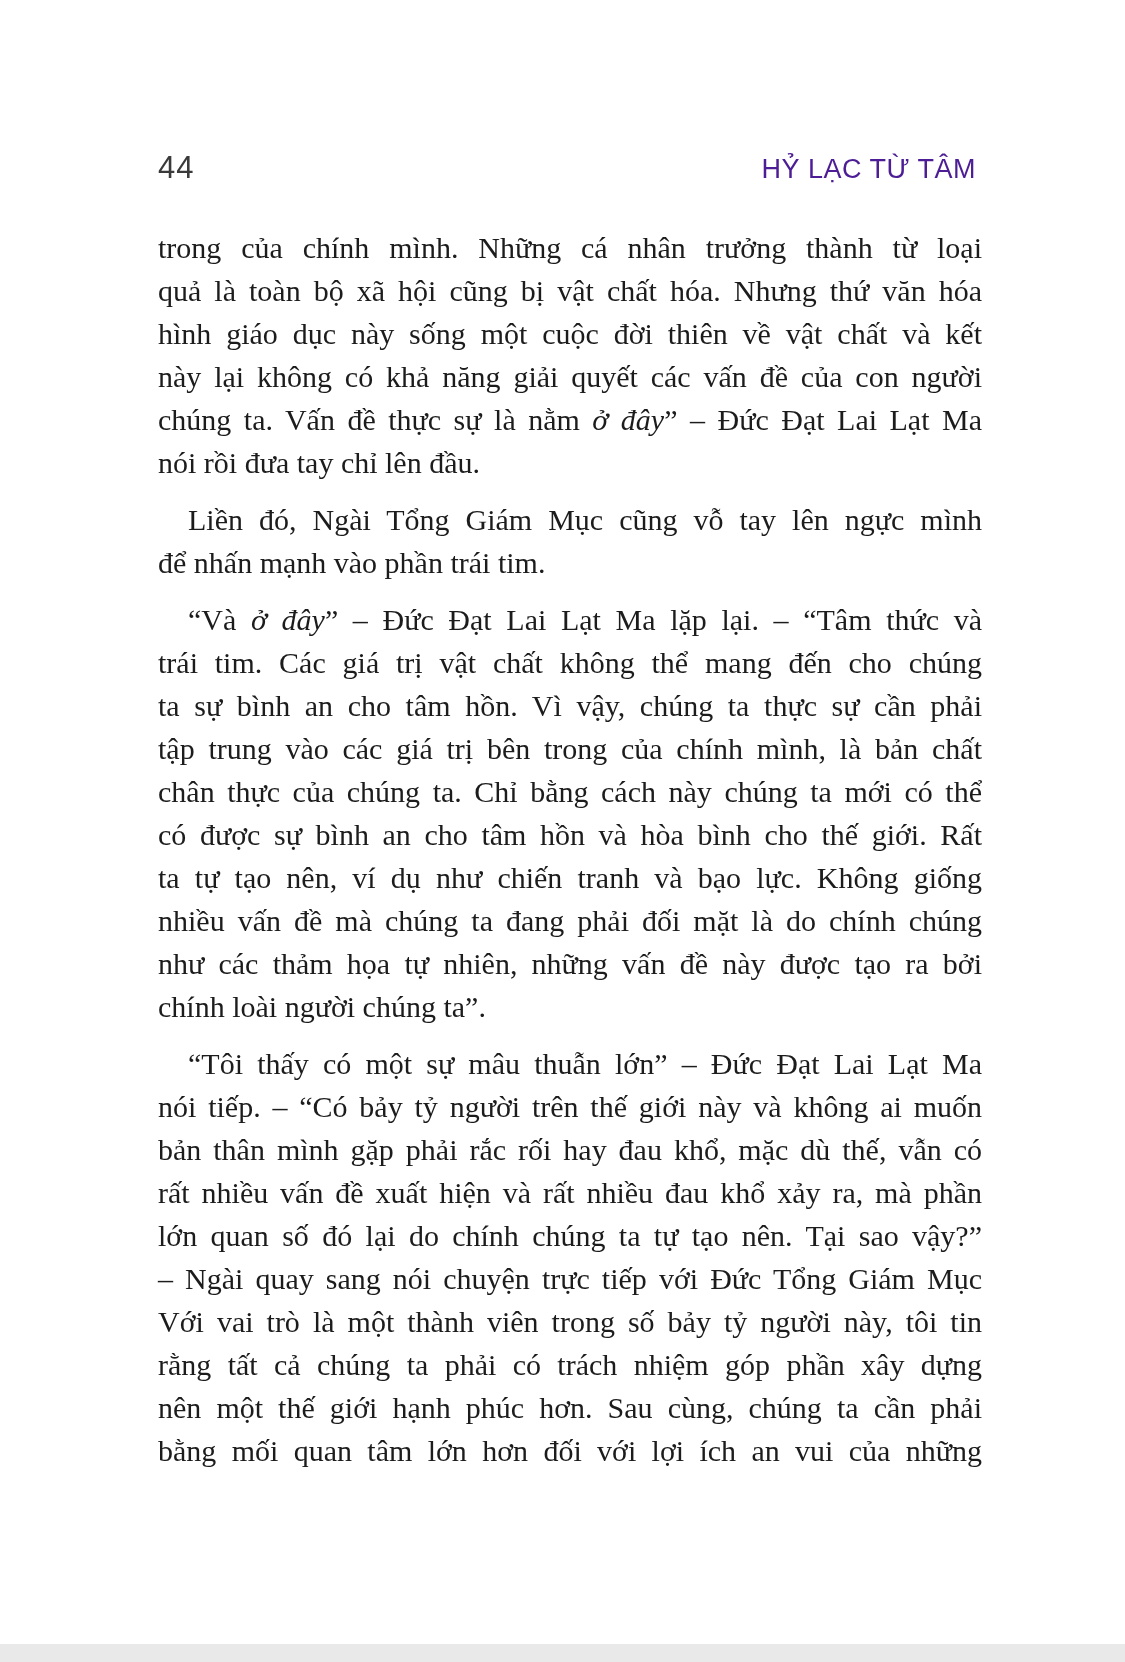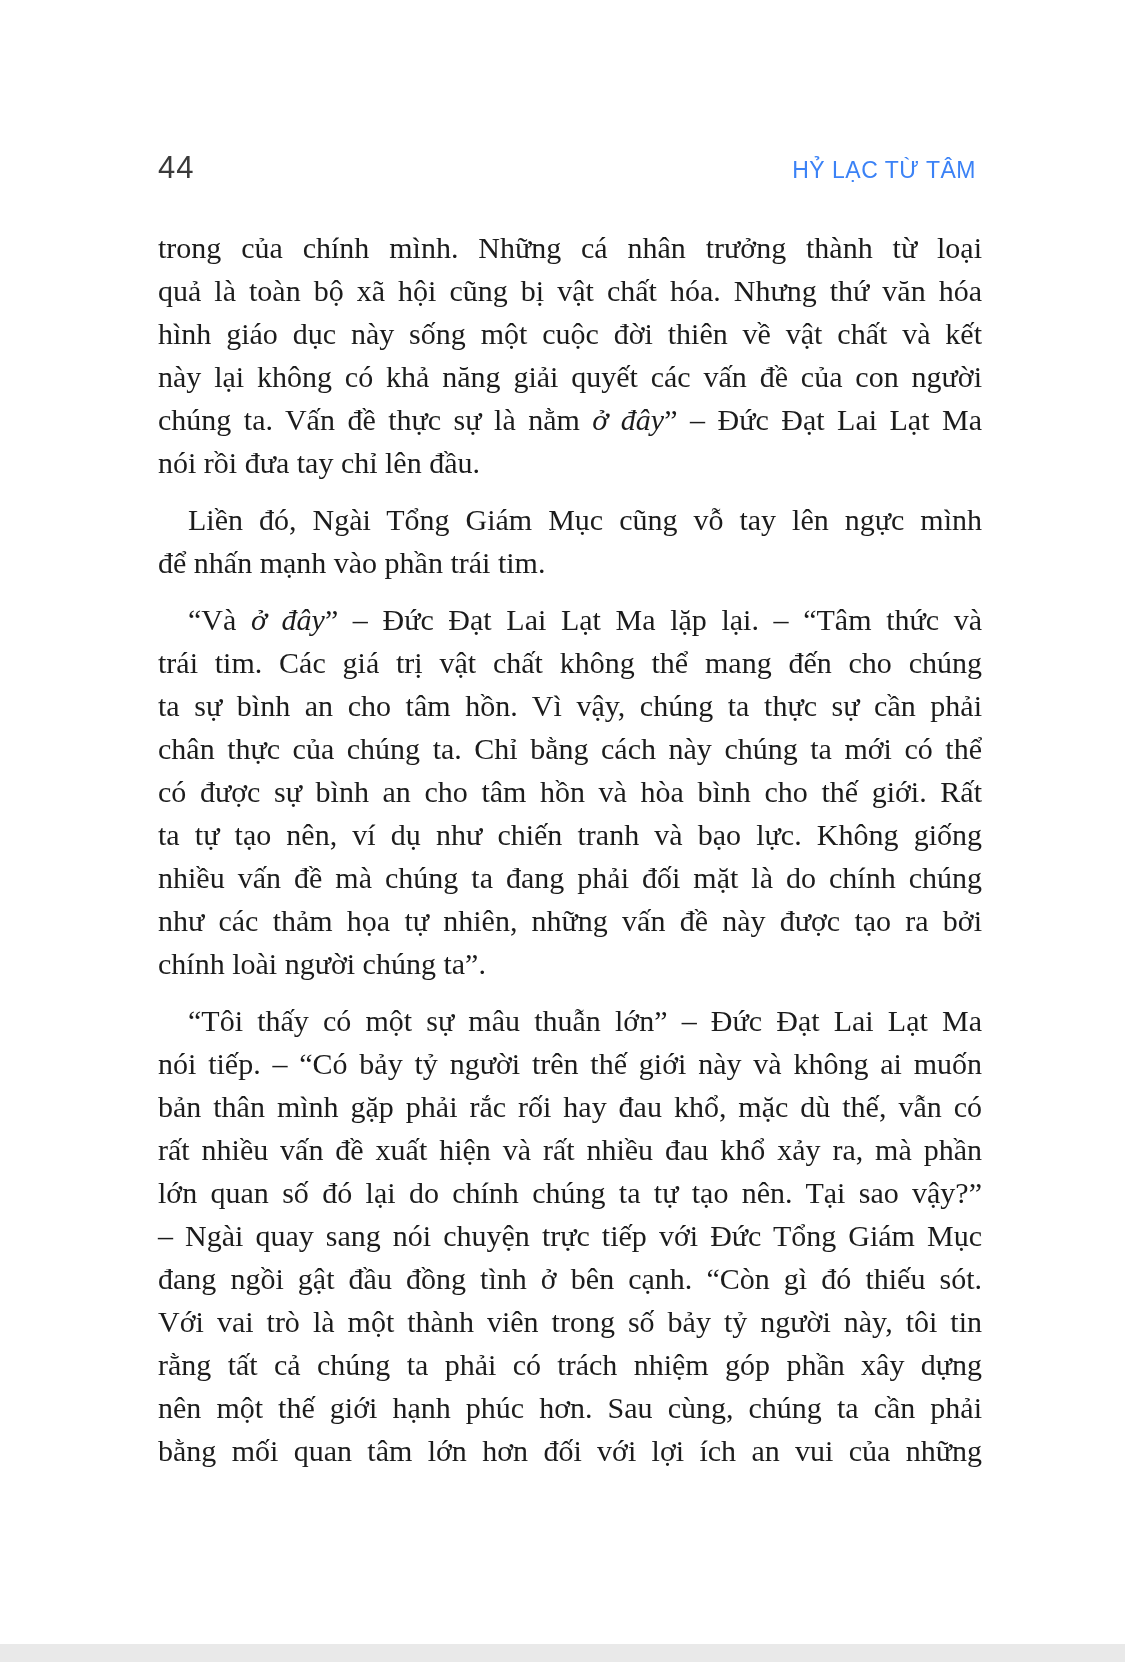--- a/index.html
+++ b/index.html
@@ -28,24 +28,24 @@
     font-family: "Liberation Sans", sans-serif;
     color: var(--header-color);
   }
   .page-number {
     font-size: 31px;
     font-weight: 400;
     letter-spacing: 1px;
     color: #3a3a3a;
   }
   .running-title {
-    font-size: 23px;
+    font-size: 27px;
     font-weight: 500;
     letter-spacing: 0.5px;
-    color: #3b82f6;
+    color: #4c1d95;
   }
   .page-body {
     position: absolute;
     left: 158px;
     top: 226px;
     width: 824px;
     font-family: "Liberation Serif", serif;
     font-size: 30px;
     line-height: 43px;
     color: var(--text-color);
@@ -79,34 +79,34 @@
         <div class="line no-justify"><span>nói rồi đưa tay chỉ lên đầu.</span></div>
       </div>
       <div class="paragraph">
         <div class="line indent"><span>Liền đó, Ngài Tổng Giám Mục cũng vỗ tay lên ngực mình</span></div>
         <div class="line no-justify"><span>để nhấn mạnh vào phần trái tim.</span></div>
       </div>
       <div class="paragraph">
         <div class="line indent"><span>“Và </span><i>ở đây</i><span>” – Đức Đạt Lai Lạt Ma lặp lại. – “Tâm thức và</span></div>
         <div class="line"><span>trái tim. Các giá trị vật chất không thể mang đến cho chúng</span></div>
         <div class="line"><span>ta sự bình an cho tâm hồn. Vì vậy, chúng ta thực sự cần phải</span></div>
+        <div class="line"><span>tập trung vào các giá trị bên trong của chính mình, là bản chất</span></div>
         <div class="line"><span>chân thực của chúng ta. Chỉ bằng cách này chúng ta mới có thể</span></div>
         <div class="line"><span>có được sự bình an cho tâm hồn và hòa bình cho thế giới. Rất</span></div>
         <div class="line"><span>ta tự tạo nên, ví dụ như chiến tranh và bạo lực. Không giống</span></div>
         <div class="line"><span>nhiều vấn đề mà chúng ta đang phải đối mặt là do chính chúng</span></div>
         <div class="line"><span>như các thảm họa tự nhiên, những vấn đề này được tạo ra bởi</span></div>
         <div class="line no-justify"><span>chính loài người chúng ta”.</span></div>
       </div>
       <div class="paragraph">
         <div class="line indent"><span>“Tôi thấy có một sự mâu thuẫn lớn” – Đức Đạt Lai Lạt Ma</span></div>
         <div class="line"><span>nói tiếp. – “Có bảy tỷ người trên thế giới này và không ai muốn</span></div>
         <div class="line"><span>bản thân mình gặp phải rắc rối hay đau khổ, mặc dù thế, vẫn có</span></div>
         <div class="line"><span>rất nhiều vấn đề xuất hiện và rất nhiều đau khổ xảy ra, mà phần</span></div>
         <div class="line"><span>lớn quan số đó lại do chính chúng ta tự tạo nên. Tại sao vậy?”</span></div>
         <div class="line"><span>– Ngài quay sang nói chuyện trực tiếp với Đức Tổng Giám Mục</span></div>
-        <div class="line"><span>đang ngồi gật đầu đồng tình ở bên cạnh. “Còn gì đó thiếu sót.</span></div>
         <div class="line"><span>Với vai trò là một thành viên trong số bảy tỷ người này, tôi tin</span></div>
         <div class="line"><span>rằng tất cả chúng ta phải có trách nhiệm góp phần xây dựng</span></div>
         <div class="line"><span>nên một thế giới hạnh phúc hơn. Sau cùng, chúng ta cần phải</span></div>
         <div class="line"><span>bằng mối quan tâm lớn hơn đối với lợi ích an vui của những</span></div>
       </div>
     </div>
 </div>
 
 </body></html>

